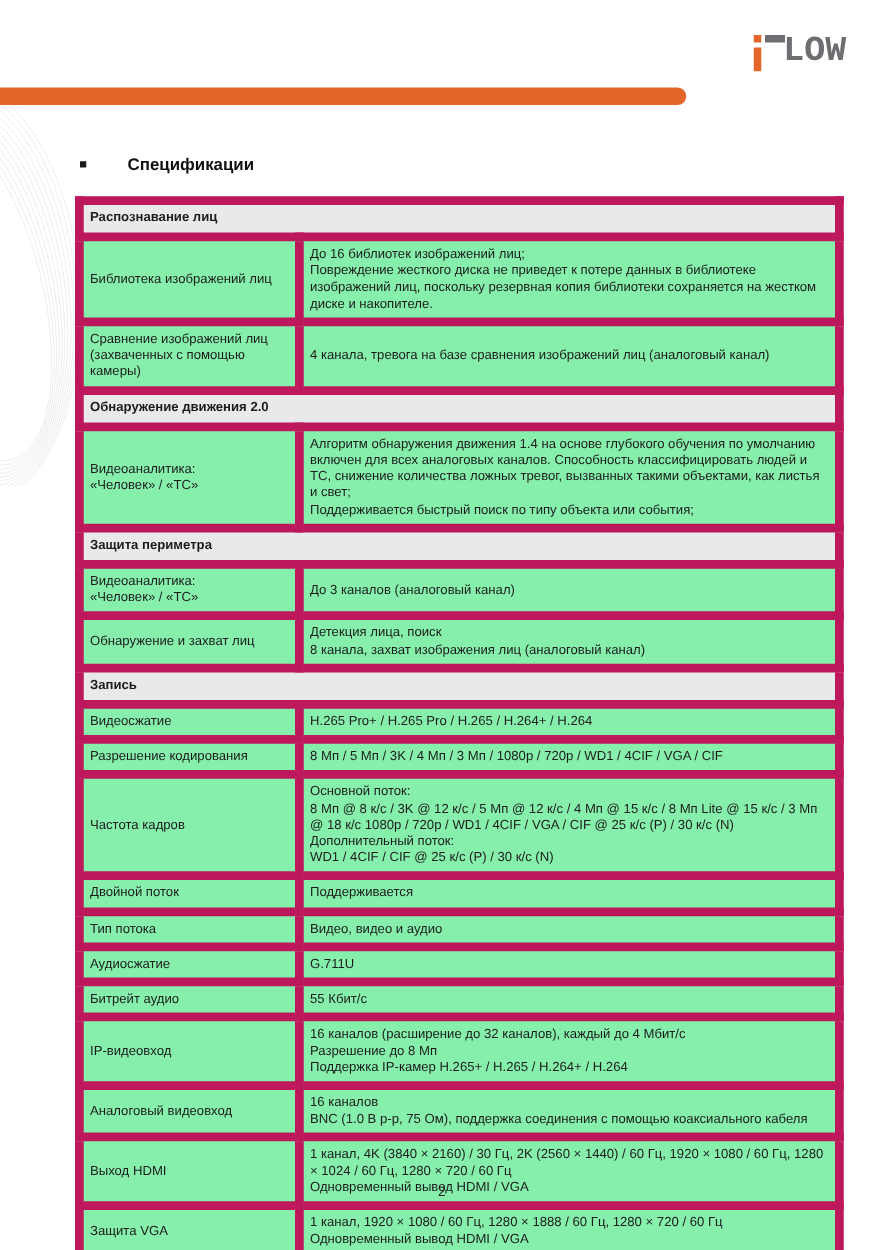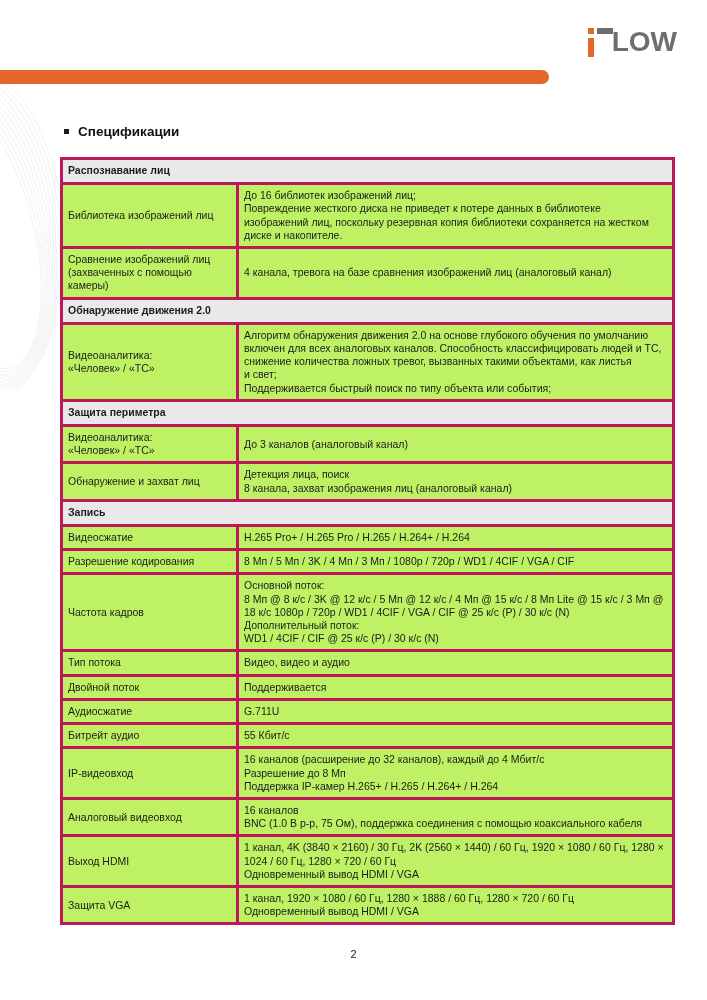--- a/index.html
+++ b/index.html
@@ -19,44 +19,44 @@
     background:#E5662A;border-radius:0 7px 7px 0;
   }
   
   .logo{position:absolute;top:27px;right:30px;display:flex;align-items:flex-start;height:31px;}
   .f-mark{position:relative;width:25px;height:30px;margin-right:1px;}
   .f-dot{position:absolute;left:0;top:1px;width:6px;height:6px;background:#E5662A;}
   .f-stem{position:absolute;left:0;top:11px;width:6px;height:19px;background:#E5662A;}
   .f-bar{position:absolute;left:9px;top:1px;width:16px;height:6px;background:#6D6E71;}
   .logo-text{
     font-weight:bold;font-size:28px;line-height:30px;color:#6D6E71;
-    letter-spacing:0px;margin-left:-2px;font-family:Liberation Sans, sans-serif;
+    letter-spacing:0px;margin-left:-2px;font-family:Liberation Mono, monospace;
   }
   
   .heading{position:absolute;left:64px;top:124px;display:flex;align-items:center;}
   .bullet{width:5px;height:5px;background:#1c1c1c;margin-right:9px;flex:0 0 auto;}
-  .heading-title{font-size:13.5px;font-weight:bold;color:#111;}
+  .heading-title{font-size:13.5px;font-weight:bold;color:#111;margin-left:24px;}
   
   .spec-table{
     position:absolute;left:60px;top:157px;width:615px;
     border-collapse:collapse;table-layout:fixed;
     font-size:10.5px;line-height:13.2px;color:#1c1c1c;
   }
   .spec-table td{
-    border:3px solid #be185d;
+    border:7px solid #be185d;
     vertical-align:middle;
     white-space:pre-line;
     overflow-wrap:break-word;
   }
   .section-row td{
     background:#E9E9E9;
     font-weight:bold;
     padding:4px 5px 5px 5px;
   }
-  .data-row td{padding:4px 6px 4px 5px;background:#bef264;}
+  .data-row td{padding:4px 6px 4px 5px;background:#86efac;}
   .label-col{width:176px;}
   
   .footer{position:absolute;left:0;top:948px;width:707px;text-align:center;font-size:11px;color:#222;}
 </style>
 </head>
 <body>
 
 <div class="swirl">
   <svg width="62" height="305" viewBox="0 0 62 305" xmlns="http://www.w3.org/2000/svg">
     <g fill="none" stroke="#ECECEE" stroke-width="0.7">
@@ -108,21 +108,21 @@
       <tr class="data-row">
         <td>Сравнение изображений лиц (захваченных с помощью камеры)</td>
         <td>4 канала, тревога на базе сравнения изображений лиц (аналоговый канал)</td>
       </tr>
       <tr class="section-row">
         <td colspan="2">Обнаружение движения 2.0</td>
       </tr>
       <tr class="data-row">
         <td>Видеоаналитика:
 «Человек» / «ТС»</td>
-        <td>Алгоритм обнаружения движения 2.0 на основе глубокого обучения по умолчанию включен для всех аналоговых каналов. Способность классифицировать людей и ТС, снижение количества ложных тревог, вызванных такими объектами, как листья
+        <td>Алгоритм обнаружения движения 1.4 на основе глубокого обучения по умолчанию включен для всех аналоговых каналов. Способность классифицировать людей и ТС, снижение количества ложных тревог, вызванных такими объектами, как листья
 и свет;
 Поддерживается быстрый поиск по типу объекта или события;</td>
       </tr>
       <tr class="section-row">
         <td colspan="2">Защита периметра</td>
       </tr>
       <tr class="data-row">
         <td>Видеоаналитика:
 «Человек» / «ТС»</td>
         <td>До 3 каналов (аналоговый канал)</td>
@@ -144,26 +144,26 @@
         <td>8 Мп / 5 Мп / 3K / 4 Мп / 3 Мп / 1080p / 720p / WD1 / 4CIF / VGA / CIF</td>
       </tr>
       <tr class="data-row">
         <td>Частота кадров</td>
         <td>Основной поток:
 8 Мп @ 8 к/с / 3K @ 12 к/с / 5 Мп @ 12 к/с / 4 Мп @ 15 к/с / 8 Мп Lite @ 15 к/с / 3 Мп @ 18 к/с 1080p / 720p / WD1 / 4CIF / VGA / CIF @ 25 к/с (P) / 30 к/с (N)
 Дополнительный поток:
 WD1 / 4CIF / CIF @ 25 к/с (P) / 30 к/с (N)</td>
       </tr>
       <tr class="data-row">
+        <td>Двойной поток</td>
+        <td>Поддерживается</td>
+      </tr>
+      <tr class="data-row">
         <td>Тип потока</td>
         <td>Видео, видео и аудио</td>
-      </tr>
-      <tr class="data-row">
-        <td>Двойной поток</td>
-        <td>Поддерживается</td>
       </tr>
       <tr class="data-row">
         <td>Аудиосжатие</td>
         <td>G.711U</td>
       </tr>
       <tr class="data-row">
         <td>Битрейт аудио</td>
         <td>55 Кбит/с</td>
       </tr>
       <tr class="data-row">

